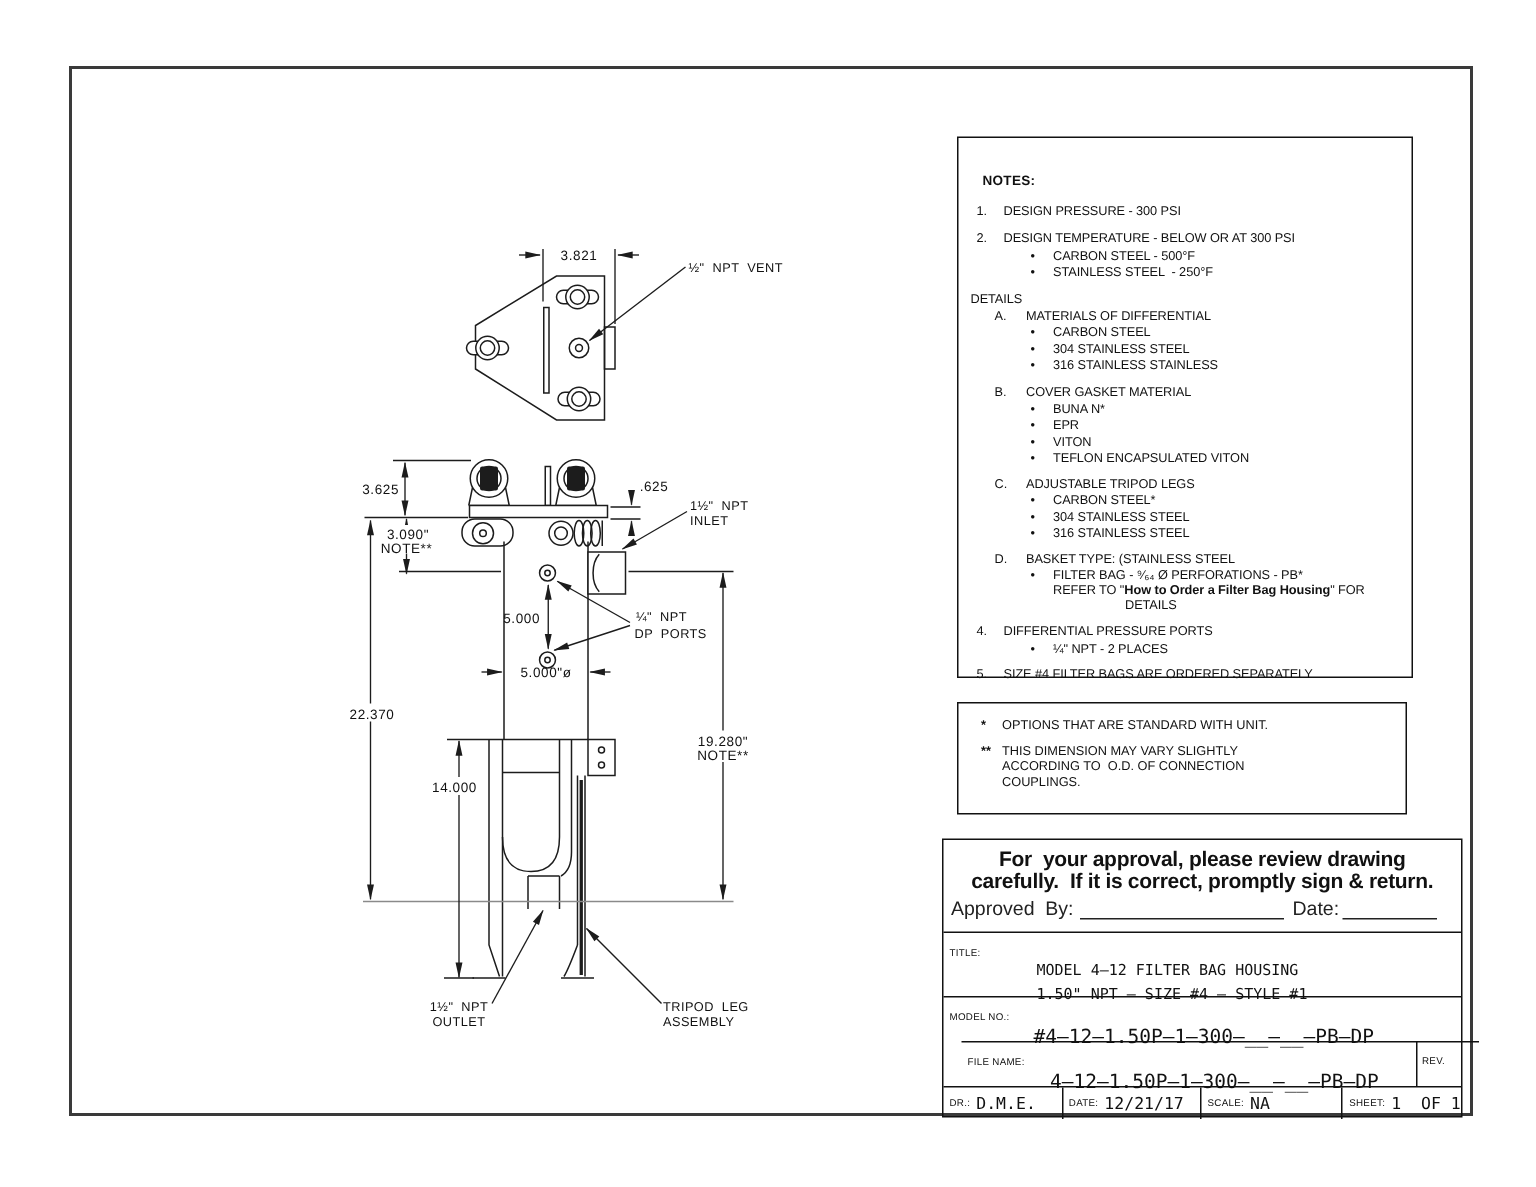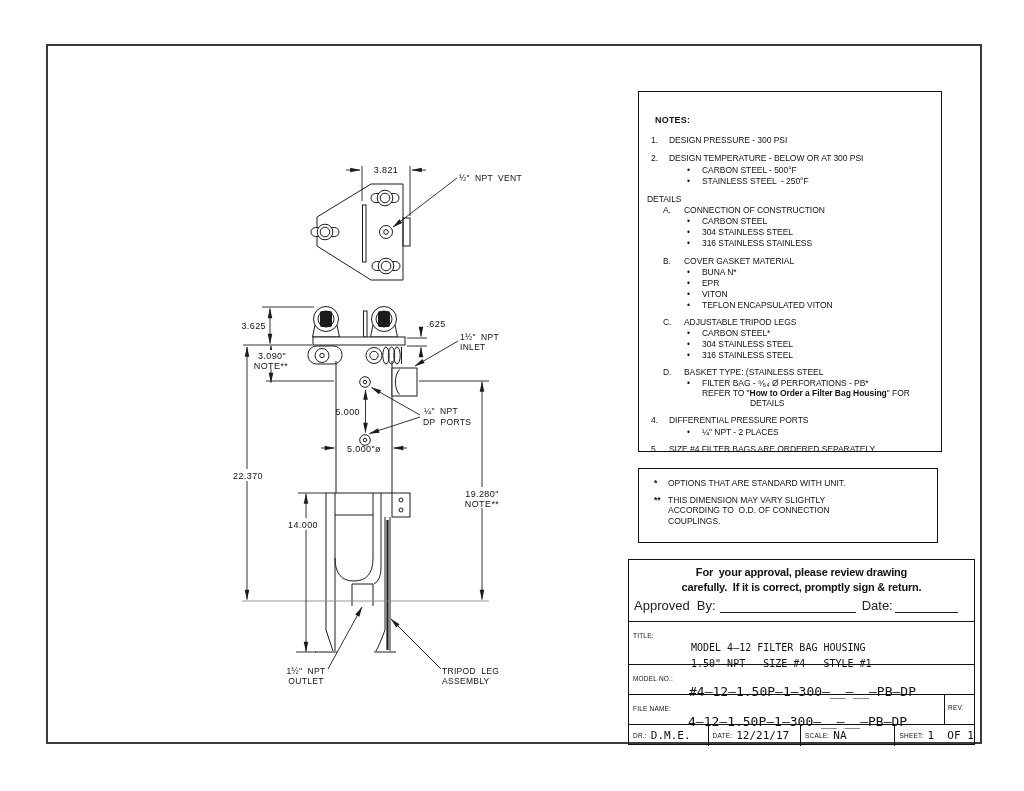--- a/index.html
+++ b/index.html
@@ -29,28 +29,28 @@
                  border:1.5px solid #111;box-sizing:border-box;padding:9px 6px 0 8px;}
   .frow{display:flex;font-size:8.5px;line-height:10.5px;}
   .fmark{flex:0 0 21px;padding-left:7px;box-sizing:border-box;font-weight:bold;}
   .ftext{white-space:pre;}
 
   
   #title-block{position:absolute;left:628px;top:559px;width:347px;height:186px;
                border:1.5px solid #111;box-sizing:border-box;}
   .tb-abs{position:absolute;box-sizing:border-box;}
   #approval-box{left:0;top:0;width:100%;height:61px;}
-  .appr-bold{font-size:11px;font-weight:bold;text-align:center;line-height:15px;
+  .appr-bold{font-size:14px;font-weight:bold;text-align:center;line-height:15px;
              padding-top:5px;letter-spacing:-0.2px;white-space:pre;}
   .appr-row{display:flex;align-items:flex-end;margin:3px 0 0 5px;font-size:13px;color:#222;}
   .appr-row .lab{white-space:pre;}
   .uline{border-bottom:1px solid #222;height:14px;}
   #title-row{left:0;top:61px;width:100%;height:43px;border-top:1.5px solid #111;}
   #model-row{left:0;top:104px;width:100%;height:30px;border-top:1.5px solid #111;}
-  #file-row{left:0;top:134px;width:100%;height:30px;border-top:1.5px solid #111;}
+  #file-row{left:12px;top:134px;width:100%;height:30px;border-top:1.5px solid #111;}
   #rev-cell{left:315px;top:134px;width:32px;height:30px;border-left:1.5px solid #111;padding:2px 0 0 3px;}
   #bottom-row{left:0;top:164px;width:100%;height:22px;border-top:1.5px solid #111;display:flex;justify-content:space-between;}
   .tb-label{font-size:6.5px;letter-spacing:0.2px;color:#111;}
   .tb-pad{padding:2px 0 0 4px;}
   .cad{font-family:"DejaVu Sans Mono","Liberation Mono",monospace;white-space:pre;color:#111;}
   .cad-sm{font-size:10px;}
   .cad-md{font-size:13px;}
   .cad-val{font-size:11px;}
   .tcell{border-left:1.5px solid #111;display:flex;align-items:center;box-sizing:border-box;
          padding-left:4px;gap:4px;}
@@ -239,21 +239,21 @@
         </div>
         <div class="nrow lv2" style="margin-top: 1px;">
           <span class="nmark">•</span>
           <span class="ntext">STAINLESS STEEL  - 250°F</span>
         </div>
         <div class="nrow lv-1" style="margin-top: 8px;">
           <span class="ntext">DETAILS</span>
         </div>
         <div class="nrow lv1" style="margin-top: 1px;">
           <span class="nmark">A.</span>
-          <span class="ntext">CONNECTION OF CONSTRUCTION</span>
+          <span class="ntext">MATERIALS OF DIFFERENTIAL</span>
         </div>
         <div class="nrow lv2" style="margin-top: 1px;">
           <span class="nmark">•</span>
           <span class="ntext">CARBON STEEL</span>
         </div>
         <div class="nrow lv2" style="margin-top: 1px;">
           <span class="nmark">•</span>
           <span class="ntext">304 STAINLESS STEEL</span>
         </div>
         <div class="nrow lv2" style="margin-top: 1px;">

